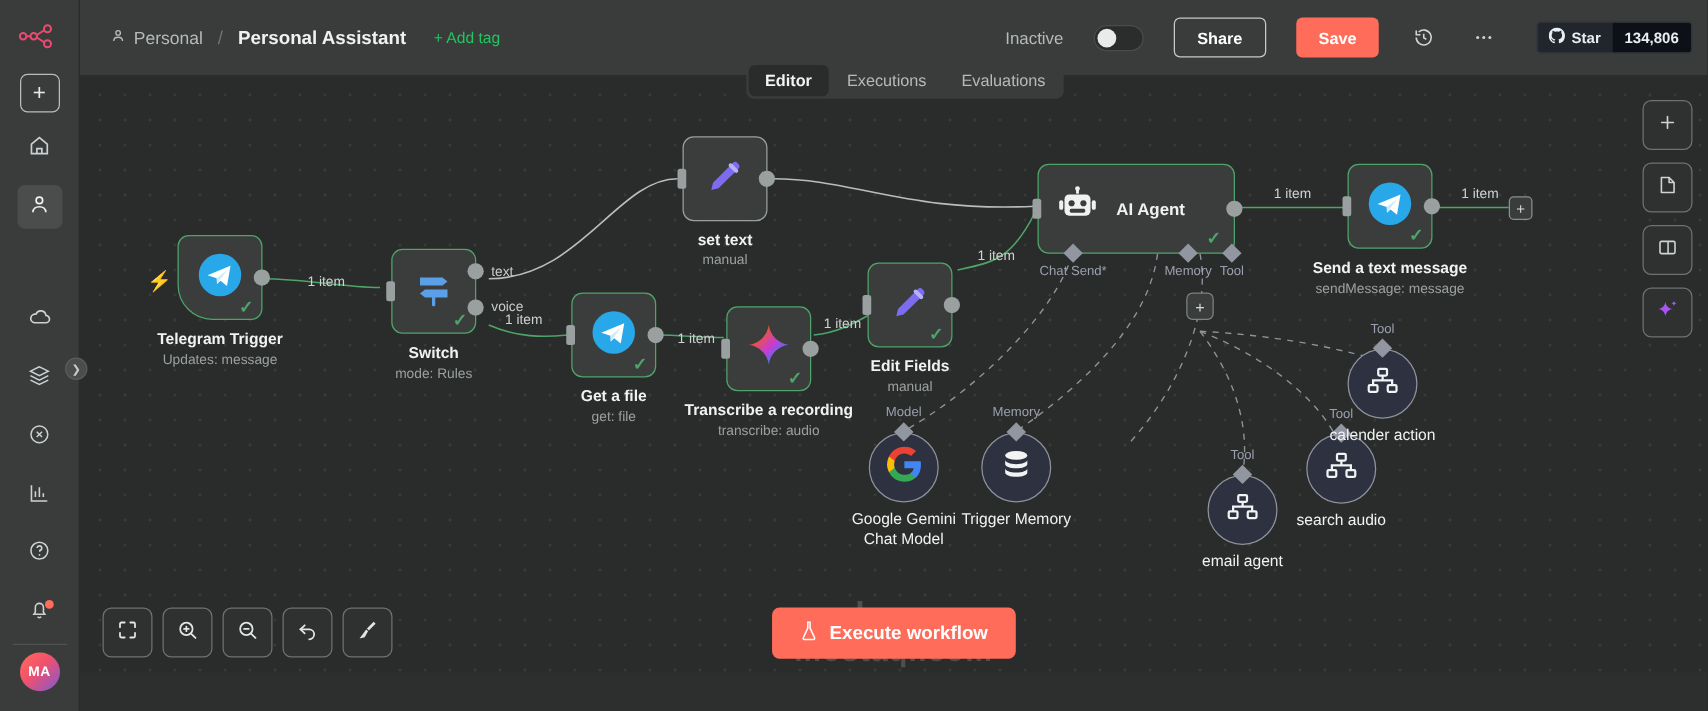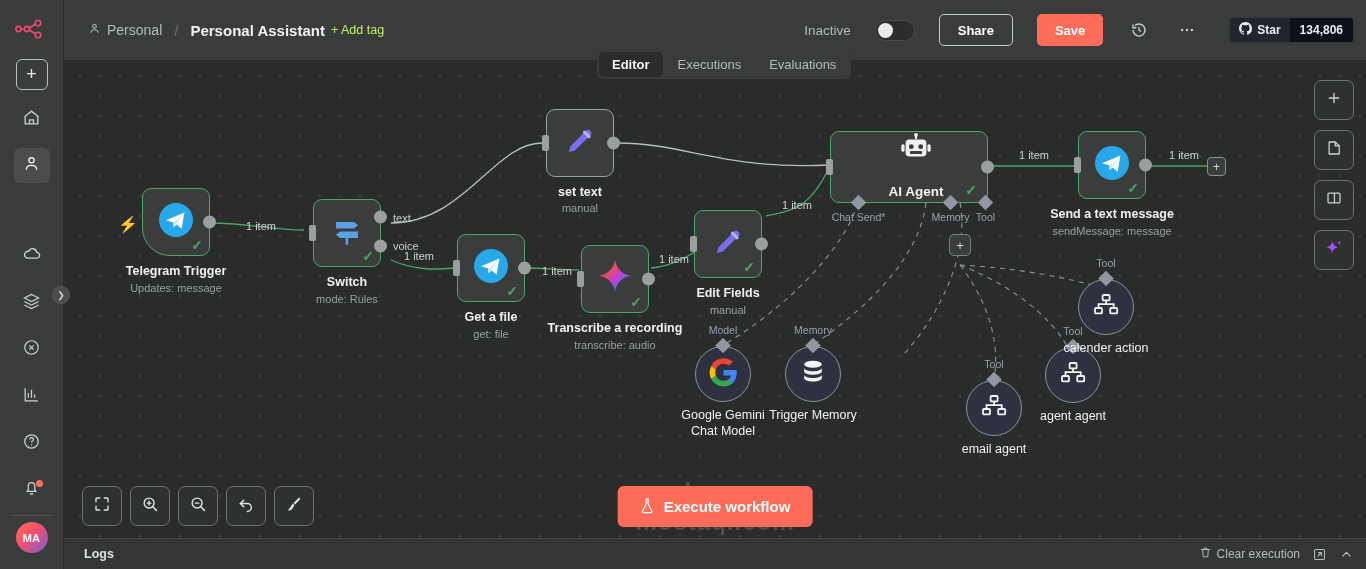--- a/index.html
+++ b/index.html
@@ -49,21 +49,21 @@
   }
 
   
   .header {
     position: absolute; left: 64px; top: 0; width: 1302px; height: 60px;
     background: #3a3c3c; display: flex; align-items: center; padding: 0 12px 0 24px;
   }
   .crumb { display: flex; align-items: center; gap: 6px; color: #b6babb; font-size: 14px; }
   .crumb-sep { color: #6f7373; font-size: 15px; margin: 0 6px; }
   .crumb-title { color: #f0f2f2; font-size: 15px; font-weight: bold; }
-  .add-tag { color: #bef264; font-size: 12.5px; }
+  .add-tag { color: #22c55e; font-size: 12.5px; margin-left: 16px; }
   .hdr-right { margin-left: auto; display: flex; align-items: center; gap: 24px; }
   .inactive-label { color: #b6babb; font-size: 13.5px; }
   .toggle {
     width: 40px; height: 21px; border-radius: 11px; background: #2b2c2c;
     border: 1px solid #4a4c4c; position: relative;
   }
   .toggle::after {
     content: ""; position: absolute; left: 2px; top: 2px; width: 15px; height: 15px;
     border-radius: 50%; background: #e9ebeb;
   }
@@ -107,21 +107,21 @@
   .edge-layer { position: absolute; inset: 0; width: 100%; height: 100%; pointer-events: none; }
 
   
   .node { position: absolute; }
   .nbox {
     width: 68px; height: 68px; border-radius: 9px; background: #3b3d3d;
     border: 1.5px solid #4ea46a; display: flex; align-items: center;
     justify-content: center; position: relative;
   }
   .nbox.plain { border-color: #9aa0a0; }
-  .nbox.wide { width: 158px; height: 72px; justify-content: flex-start; padding-left: 14px; gap: 14px; flex-direction: column; }
+  .nbox.wide { width: 158px; height: 72px; justify-content: flex-start; padding-left: 14px; gap: 14px; }
   .ncheck {
     position: absolute; right: 6px; bottom: 3px; color: #4ea46a;
     font-size: 14px; line-height: 1; font-weight: bold;
   }
   .nlabel {
     position: absolute; left: 50%; transform: translateX(-50%); white-space: nowrap;
     color: #f0f2f2; font-size: 12.5px; font-weight: bold; text-align: center;
   }
   .nsub {
     position: absolute; left: 50%; transform: translateX(-50%); white-space: nowrap;
@@ -624,21 +624,21 @@
           <svg width="26" height="24" viewBox="0 0 26 24" fill="none" stroke="#f2f4f4" stroke-width="1.8">
             <rect x="9.6" y="2" width="7" height="5.4" rx="1"></rect>
             <rect x="2" y="15" width="7" height="5.4" rx="1"></rect>
             <rect x="17.2" y="15" width="7" height="5.4" rx="1"></rect>
             <path d="M13.1 7.4v3.8M5.5 15v-3.8h15.2V15"></path>
           </svg>
         </span>
       </div>
       <div class="diamond"></div>
       <div class="ctag">Tool</div>
-      <div class="clabel" style="top:62px;">agent agent</div>
+      <div class="clabel" style="top:62px;">search audio</div>
     </div>
 
     <div class="cnode" style="left:1014px; top:219px;">
       <div class="circ">
         <span>
           <svg width="26" height="24" viewBox="0 0 26 24" fill="none" stroke="#f2f4f4" stroke-width="1.8">
             <rect x="9.6" y="2" width="7" height="5.4" rx="1"></rect>
             <rect x="2" y="15" width="7" height="5.4" rx="1"></rect>
             <rect x="17.2" y="15" width="7" height="5.4" rx="1"></rect>
             <path d="M13.1 7.4v3.8M5.5 15v-3.8h15.2V15"></path>
@@ -734,38 +734,14 @@
     <button class="exec-btn">
       <span>
         <svg width="15" height="17" viewBox="0 0 20 22" fill="none" stroke="#fff" stroke-width="1.6" stroke-linejoin="round">
           <path d="M8 2h4M8.8 2v6.4L4 18.4A1.4 1.4 0 0 0 5.3 20.5h9.4A1.4 1.4 0 0 0 16 18.4L11.2 8.4V2"></path>
         </svg>
       </span>
       <span>Execute workflow</span>
     </button>
   </div>
 
-  <div class="bottom">
-    <span class="logs">Logs</span>
-    <div class="bottom-right">
-      <span class="clear-exec">
-        <span>
-          <svg width="13" height="13" viewBox="0 0 24 24" fill="none" stroke="#b8bcbd" stroke-width="1.8" stroke-linecap="round">
-            <path d="M4.5 6.5h15M9.5 6.5V4h5v2.5M6.8 6.5 7.8 20h8.4l1-13.5"></path>
-          </svg>
-        </span>
-        <span>Clear execution</span>
-      </span>
-      <span class="b-ico">
-        <svg width="15" height="15" viewBox="0 0 24 24" fill="none" stroke="#b8bcbd" stroke-width="1.7" stroke-linecap="round">
-          <rect x="4" y="4" width="16" height="16" rx="2"></rect>
-            <path d="M9.5 14.5 15 9M10.4 9H15v4.6"></path>
-        </svg>
-      </span>
-      <span class="b-ico">
-        <svg width="15" height="15" viewBox="0 0 24 24" fill="none" stroke="#b8bcbd" stroke-width="1.9" stroke-linecap="round">
-            <path d="M6 14.5 12 8.5l6 6"></path>
-          </svg>
-      </span>
-    </div>
-  </div>
 
 </div>
 
 </body></html>

